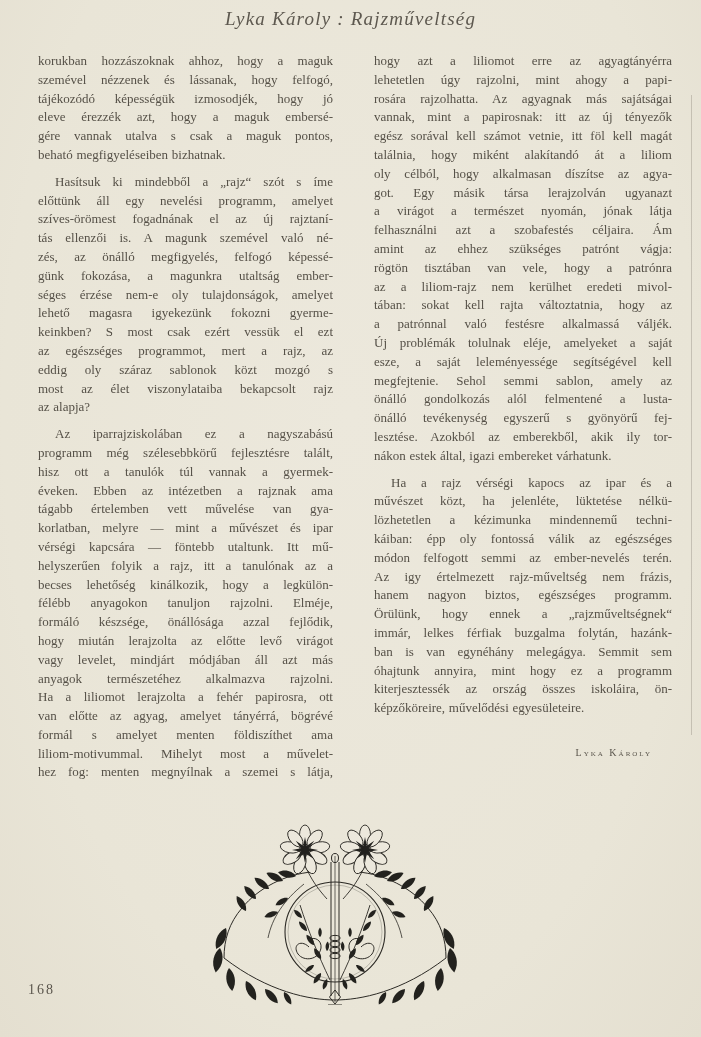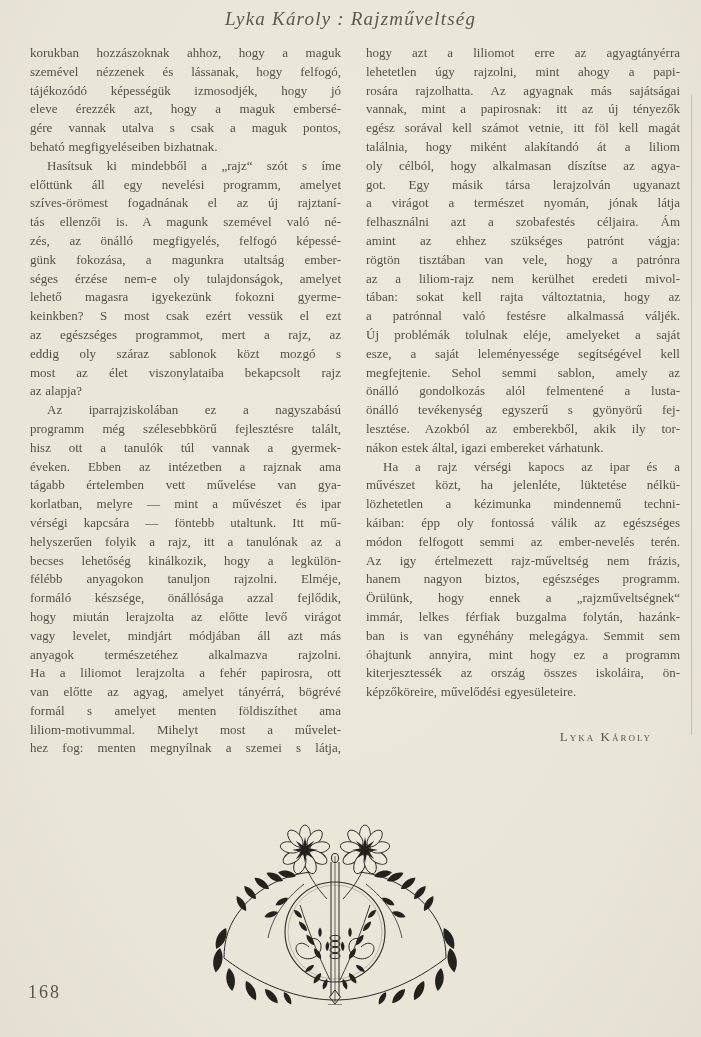--- a/index.html
+++ b/index.html
@@ -24,44 +24,44 @@
     color:#5d584f;
   }
   .col{
     position:absolute;top:44px;
     font-size:13px;
     color:#555047;
     line-height:18.8px;
   }
   .col-left{left:30px;width:311px;}
   .col-right{left:366px;width:314px;}
-  .para{margin:0;padding:0;}
+  .para{margin:8px;padding:0;}
   .line{
     height:18.8px;
     overflow:hidden;
     text-align:justify;
     text-align-last:justify;
     white-space:normal;
     word-spacing:0.5px;
   }
   .line.indent{text-indent:17px;}
   .line.last{text-align-last:left;}
   .signature{
     margin-top:26px;
     padding-right:28px;
     text-align:right;
     font-variant:small-caps;
     letter-spacing:2px;
-    font-size:13px;
+    font-size:10px;
     color:#5a554c;
   }
   .page-number{
     position:absolute;
     left:28px;top:982px;
-    font-size:18px;
+    font-size:14px;
     letter-spacing:2px;
     color:#5a554c;
   }
   .ornament{
     position:absolute;
     left:200px;top:820px;
   }
   .scan-edge{
     position:absolute;
     right:9px;top:95px;

